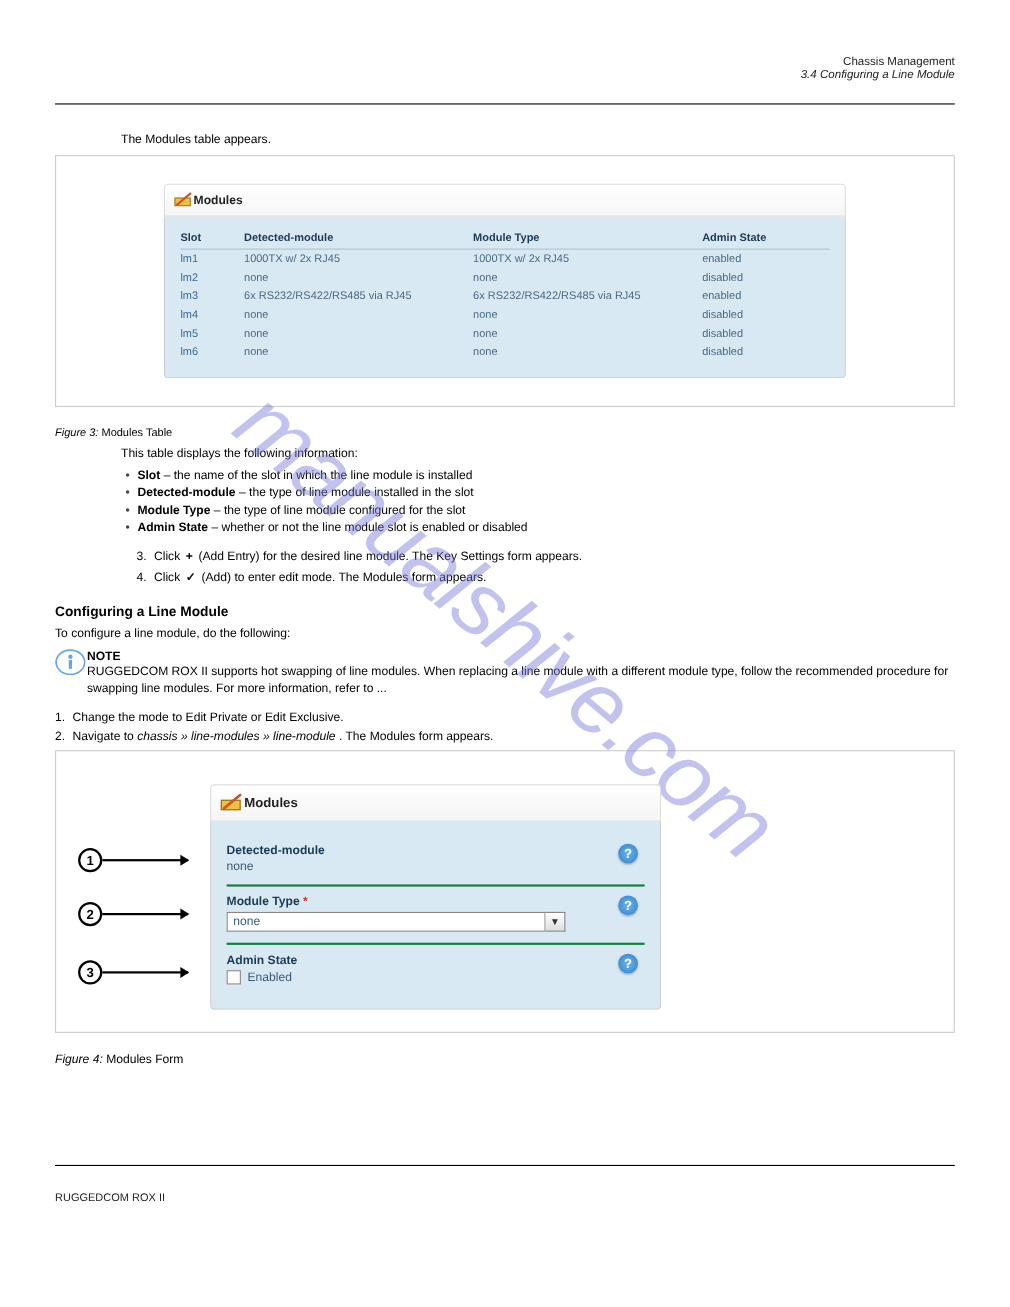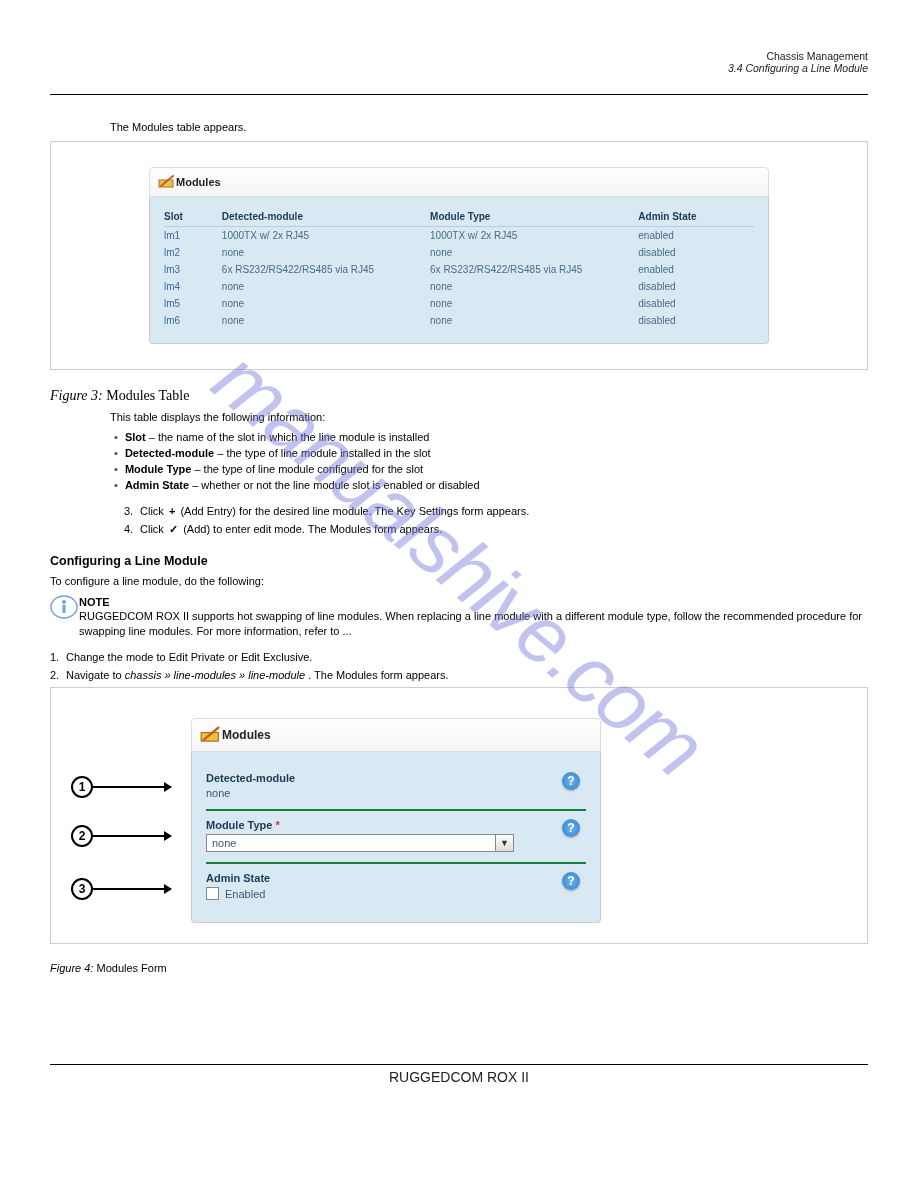--- a/index.html
+++ b/index.html
@@ -13,21 +13,21 @@
     .panel-title { font-size: 11px; font-weight: bold; color: #222; }
     .panel-body { background: #d9e9f4; border: 1px solid #ccc; border-top: none; padding: 10px 14px 14px 14px; border-radius: 0 0 4px 4px; }
     table.modules { border-collapse: collapse; width: 100%; font-size: 10px; color: #3a536a; }
     table.modules th { text-align: left; font-weight: bold; color: #1a3a55; padding: 4px 10px 4px 0; border-bottom: 1px solid #bcd; }
     table.modules td { padding: 3px 10px 3px 0; color: #4a6a85; }
     table.modules td:first-child { color: #3a6a9a; }
     table.modules th:nth-child(1), table.modules td:nth-child(1) { width: 50px; }
     table.modules th:nth-child(2), table.modules td:nth-child(2) { width: 180px; }
     table.modules th:nth-child(3), table.modules td:nth-child(3) { width: 180px; }
     table.modules th:nth-child(4), table.modules td:nth-child(4) { width: 100px; }
-    .figure-caption { font-size: 14px; margin-bottom: 6px; font-family: Liberation Serif, serif; }
+    .figure-caption { font-size: 10px; margin-bottom: 6px; }
     .figure-label { font-style: italic; }
     .desc-text { font-size: 11px; margin-bottom: 6px; line-height: 1.35; }
     .bullets { list-style: none; padding-left: 4px; font-size: 11px; margin-bottom: 14px; }
     .bullets li { margin-bottom: 4px; }
     .bullets li::before { content: "• "; color: #444; margin-right: 4px; }
     .bullets .bullet-label { font-weight: bold; }
     .steps { list-style: none; font-size: 11px; padding-left: 14px; }
     .steps li { margin-bottom: 6px; }
     .steps .stepnum { display: inline-block; width: 16px; }
     .steps .inline-icon { font-weight: bold; margin: 0 2px; }
@@ -49,21 +49,21 @@
     .field-check { display: flex; align-items: center; gap: 6px; }
     .field-check .chk { width: 13px; height: 13px; border: 1px solid #888; background: #fff; }
     .field-check .chk-label { font-size: 11px; color: #3a5a75; }
     .help-icon { position: absolute; right: 6px; top: 8px; width: 18px; height: 18px; border-radius: 50%; background: radial-gradient(#6fb4ec,#2b7fc9); color: #fff; font-size: 12px; font-weight: bold; display: flex; align-items: center; justify-content: center; box-shadow: 0 1px 2px rgba(0,0,0,.3); }
     .callout-layer { position: absolute; left: -120px; top: 52px; width: 120px; height: 170px; }
     .callout { position: absolute; display: flex; align-items: center; }
     .callout-num { width: 22px; height: 22px; border: 2px solid #000; border-radius: 50%; background: #fff; font-size: 12px; display: flex; align-items: center; justify-content: center; font-weight: bold; }
     .callout-line { height: 2px; background: #000; width: 78px; position: relative; }
     .callout-line::after { content: ""; position: absolute; right: -1px; top: -4px; border-left: 8px solid #000; border-top: 5px solid transparent; border-bottom: 5px solid transparent; }
     .figure-caption2 { font-size: 11px; margin-top: 16px; }
-    .footer { border-top: 1.5px solid #000; margin-top: 90px; padding-top: 4px; font-size: 14px; display: flex; justify-content: center; color: #222; }
+    .footer { border-top: 1.5px solid #000; margin-top: 90px; padding-top: 24px; font-size: 10px; display: flex; justify-content: flex-start; color: #222; }
     .watermark { position: absolute; left: 50%; top: 50%; transform: translate(-50%,-50%) rotate(40deg); font-size: 82px; font-style: italic; color: rgba(120,120,220,0.45); pointer-events: none; white-space: nowrap; letter-spacing: -2px; }
     .header-right { text-align: right; font-size: 10.5px; color: #222; margin-bottom: 20px; }
     .header-section { font-style: italic; }
   </style>
 </head>
 <body>
 
 <div class="page">
   <div class="header-right">
     <div>Chassis Management</div>

